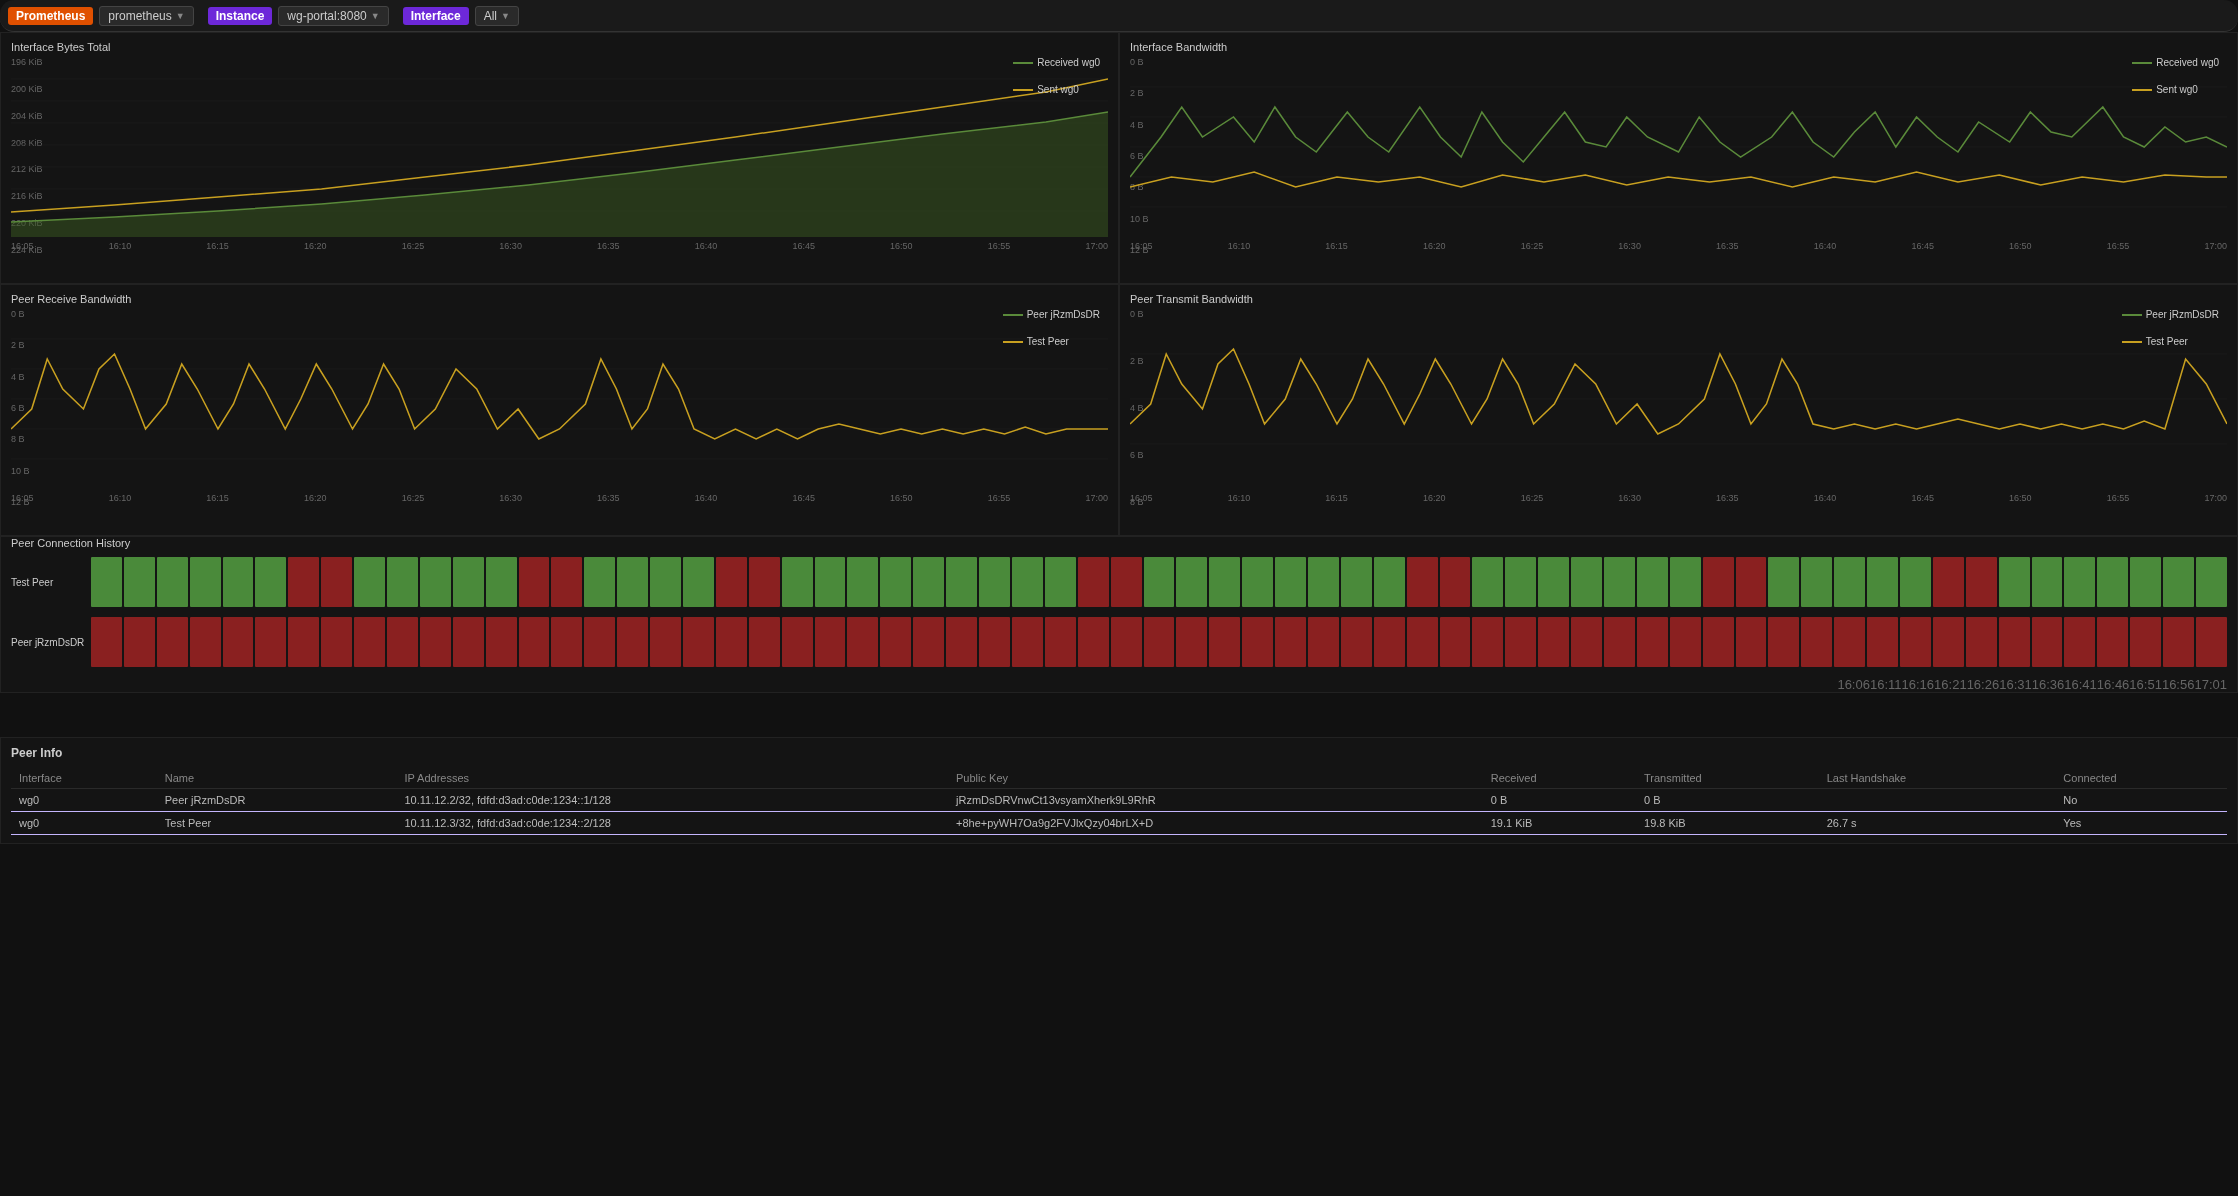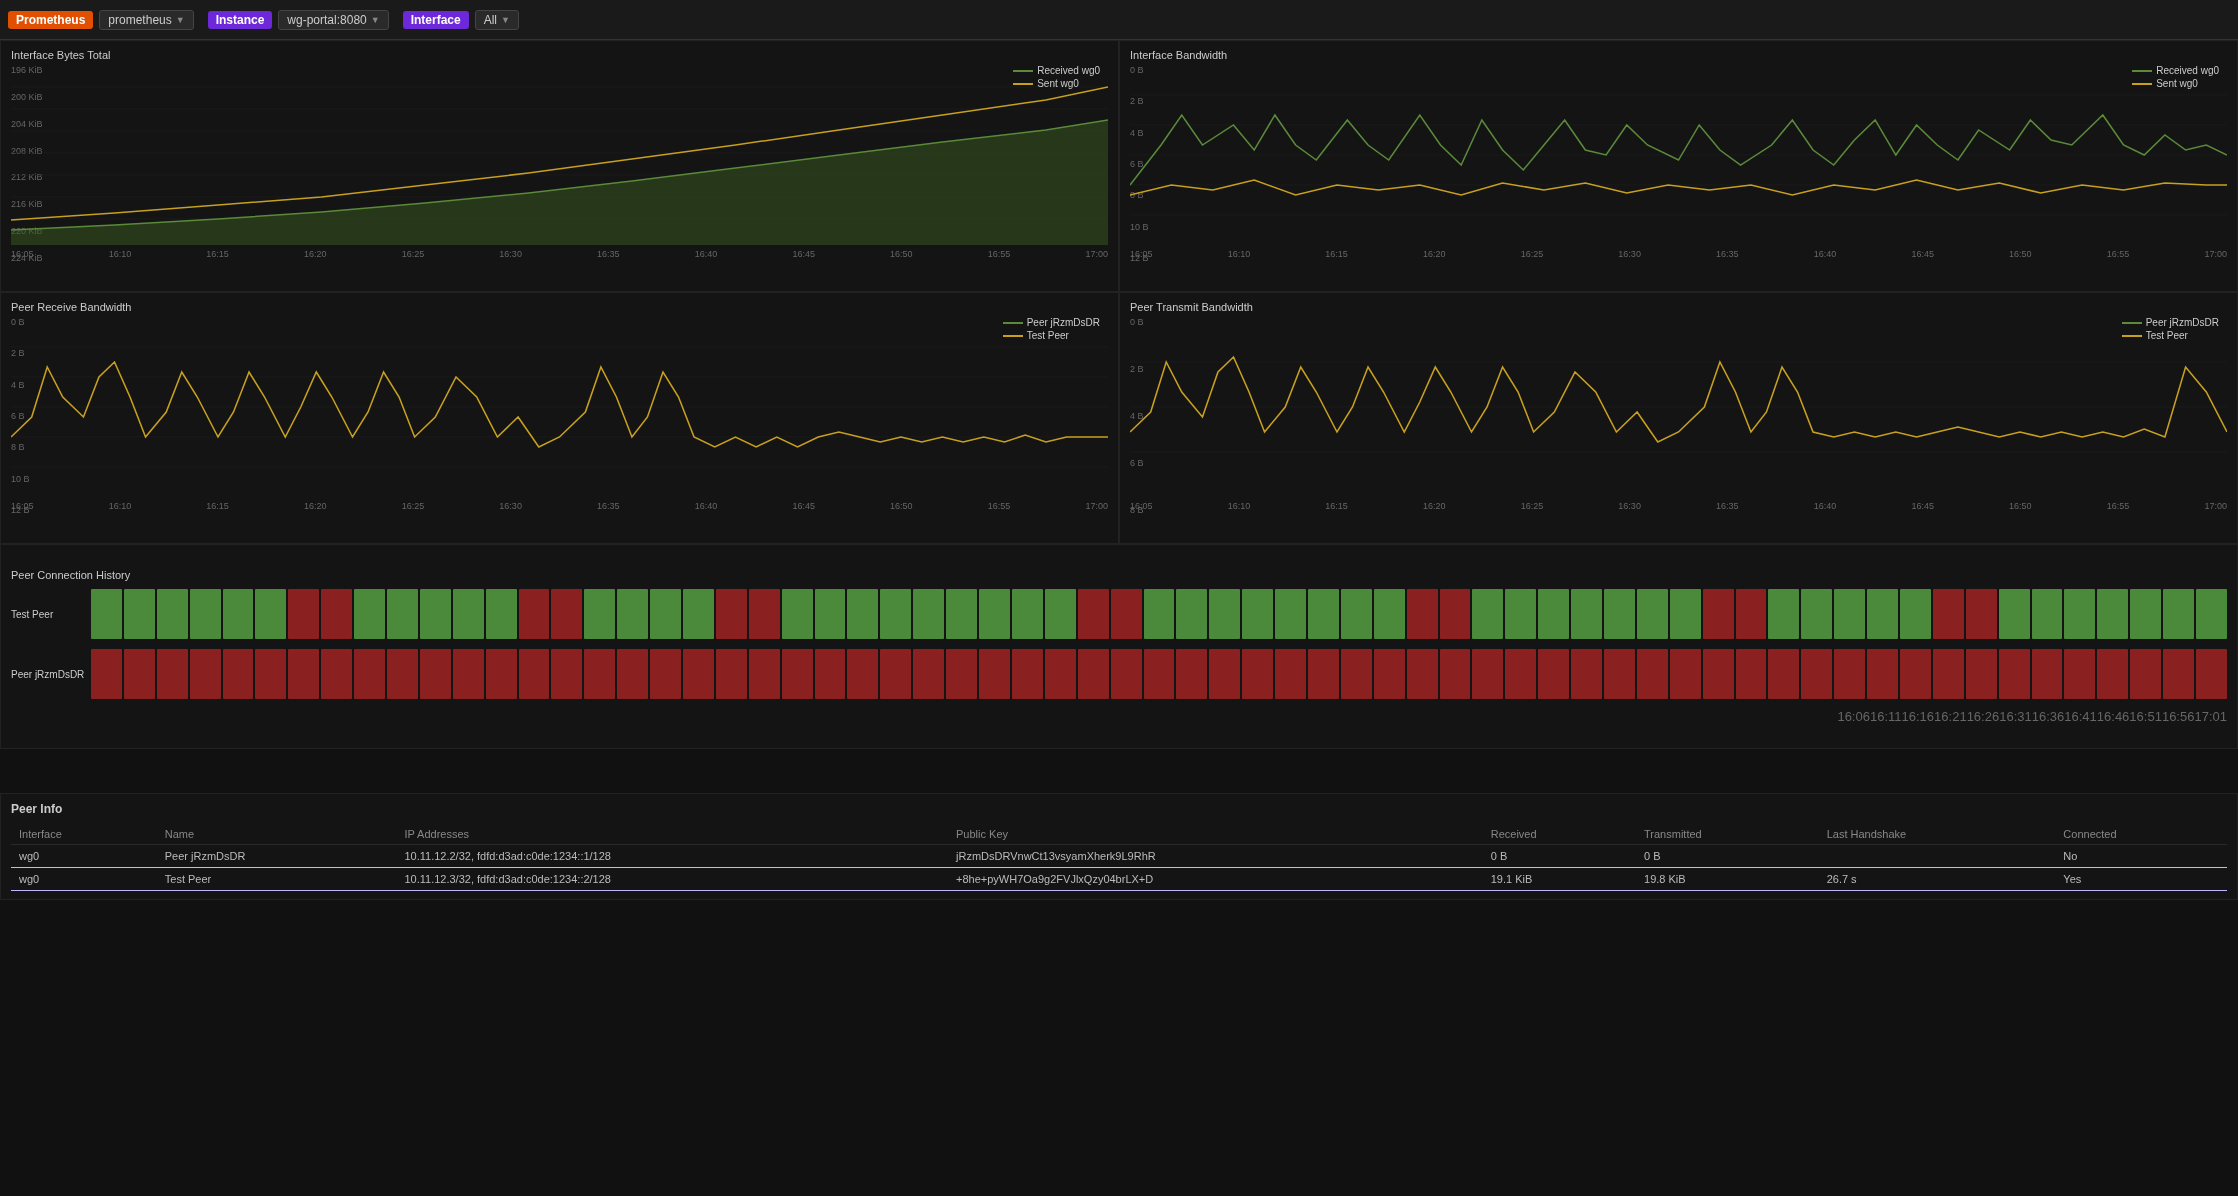--- a/index.html
+++ b/index.html
@@ -14,21 +14,22 @@
     }
 
     
     .top-bar {
       display: flex;
       align-items: center;
       background: #1a1a1a;
       border-bottom: 1px solid #333;
       padding: 4px 8px;
       gap: 6px;
-      height: 40px;
+      height: 32px;
+      border-radius: 14px;
     }
     .badge {
       background: #e05000;
       color: #fff;
       border-radius: 3px;
       padding: 2px 8px;
       font-size: 12px;
       font-weight: bold;
       cursor: pointer;
     }
@@ -69,21 +70,21 @@
       margin-bottom: 4px;
       font-weight: 400;
     }
 
     .chart-legend {
       position: absolute;
       top: 0;
       right: 8px;
       display: flex;
       flex-direction: column;
-      gap: 2px;
+      gap: 16px;
       font-size: 10px;
     }
     .legend-item {
       display: flex;
       align-items: center;
       gap: 4px;
     }
     .legend-dot {
       width: 20px;
       height: 2px;
@@ -115,21 +116,21 @@
       font-size: 9px;
       color: #666;
       padding: 2px 0 0 38px;
     }
 
     
     .conn-history-panel {
       grid-column: 1 / -1;
       background: #141414;
       border: 1px solid #222;
-      padding: 24px 10px;
+      padding: 0 10px;
     }
 
     .conn-row {
       display: flex;
       align-items: center;
       margin-bottom: 10px;
     }
     .conn-label {
       width: 80px;
       font-size: 10px;

